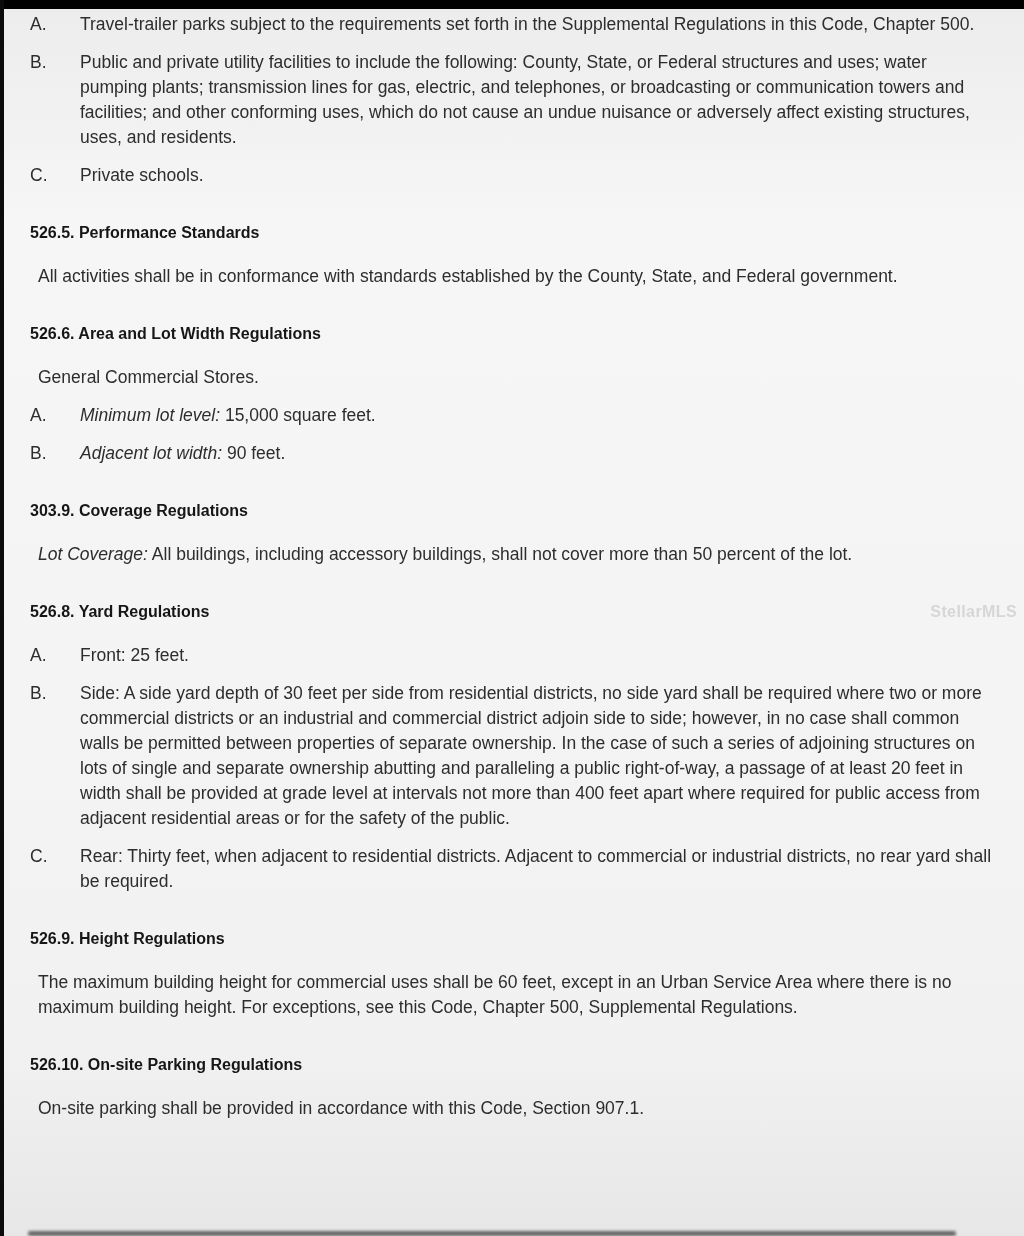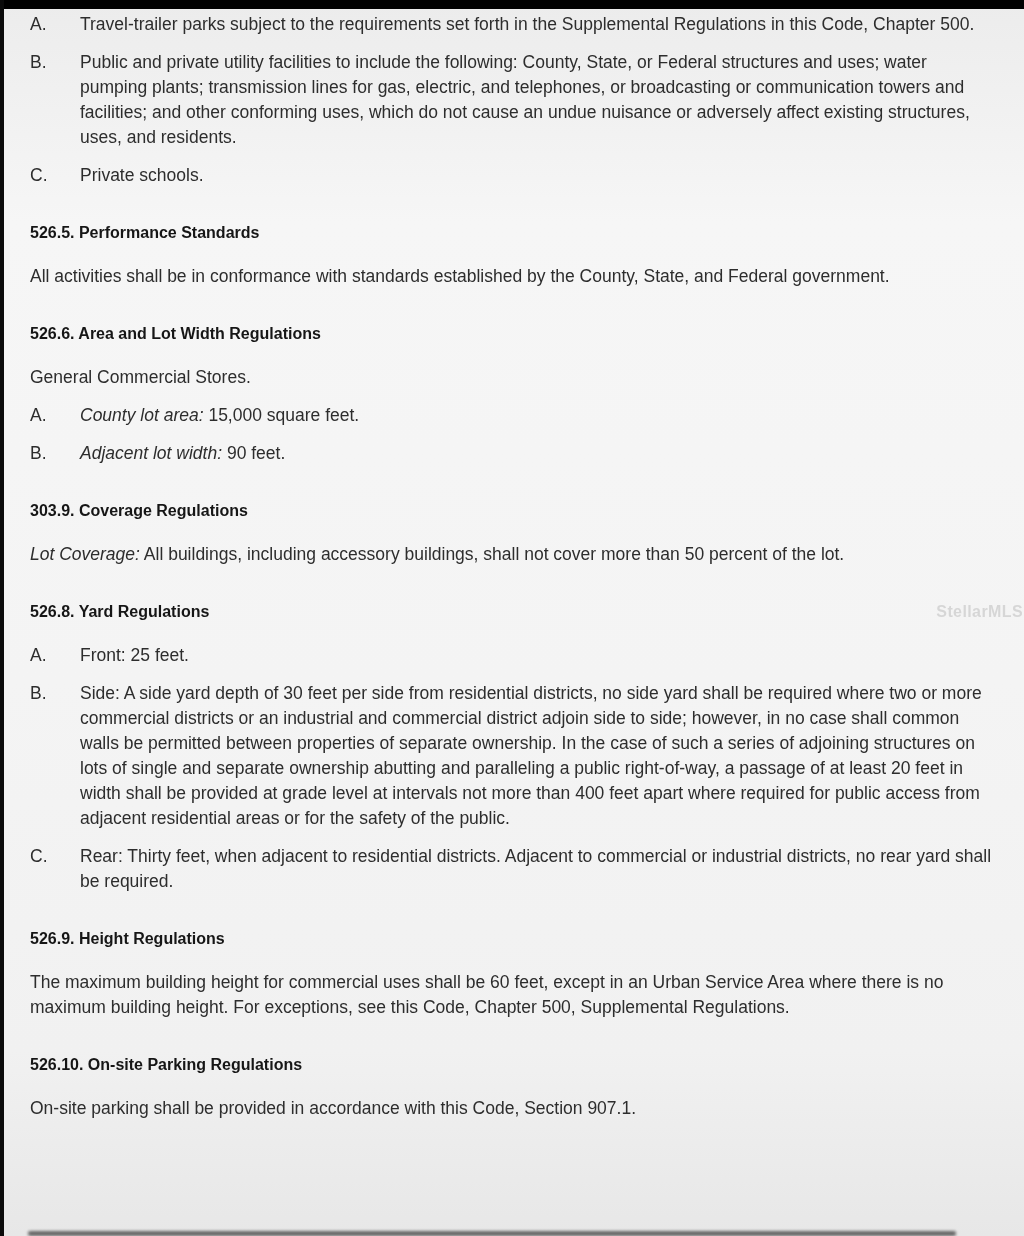--- a/index.html
+++ b/index.html
@@ -28,21 +28,21 @@
     position: absolute; bottom: 0; left: 28px;
     width: 928px; height: 5px;
     background: #4f4f4f;
     filter: blur(1.6px);
     opacity: 0.85;
     border-radius: 2px;
   }
 
   .watermark {
     position: absolute;
-    top: 603px; right: 1px;
+    top: 603px; right: 7px;
     font-size: 16px;
     font-weight: bold;
     letter-spacing: 0.4px;
     color: #b9b9b9;
     opacity: 0.5;
   }
 
   .content {
     position: absolute;
     top: 9px; left: 4px; right: 0;
@@ -54,21 +54,21 @@
   }
 
   .heading {
     font-size: 16px;
     line-height: 25px;
     font-weight: 700;
     color: #161616;
     margin: 19px 0 19px 0;
   }
 
-  .para { margin: 0 0 13px 0; }
+  .para { margin: 0 0 13px 8px; }
 
   .li { display: flex; margin: 0 0 13px 0; }
   .li .letter { flex: 0 0 50px; width: 50px; }
   .li .li-text { flex: 1 1 auto; }
 
   .em { font-style: italic; }
 </style>
 </head>
 <body>
 
@@ -92,21 +92,21 @@
       <div class="li-text">Private schools.</div>
     </div>
 
     <div class="heading">526.5. Performance Standards</div>
     <div class="para">All activities shall be in conformance with standards established by the County, State, and Federal government.</div>
 
     <div class="heading">526.6. Area and Lot Width Regulations</div>
     <div class="para">General Commercial Stores.</div>
     <div class="li">
       <span class="letter">A.</span>
-      <div class="li-text"><span class="em">County lot area:</span><span> 15,000 square feet.</span></div>
+      <div class="li-text"><span class="em">Minimum lot level:</span><span> 15,000 square feet.</span></div>
     </div>
     <div class="li">
       <span class="letter">B.</span>
       <div class="li-text"><span class="em">Adjacent lot width:</span><span> 90 feet.</span></div>
     </div>
 
     <div class="heading">303.9. Coverage Regulations</div>
     <div class="para"><span class="em">Lot Coverage:</span><span> All buildings, including accessory buildings, shall not cover more than 50 percent of the lot.</span></div>
 
     <div class="heading">526.8. Yard Regulations</div>

